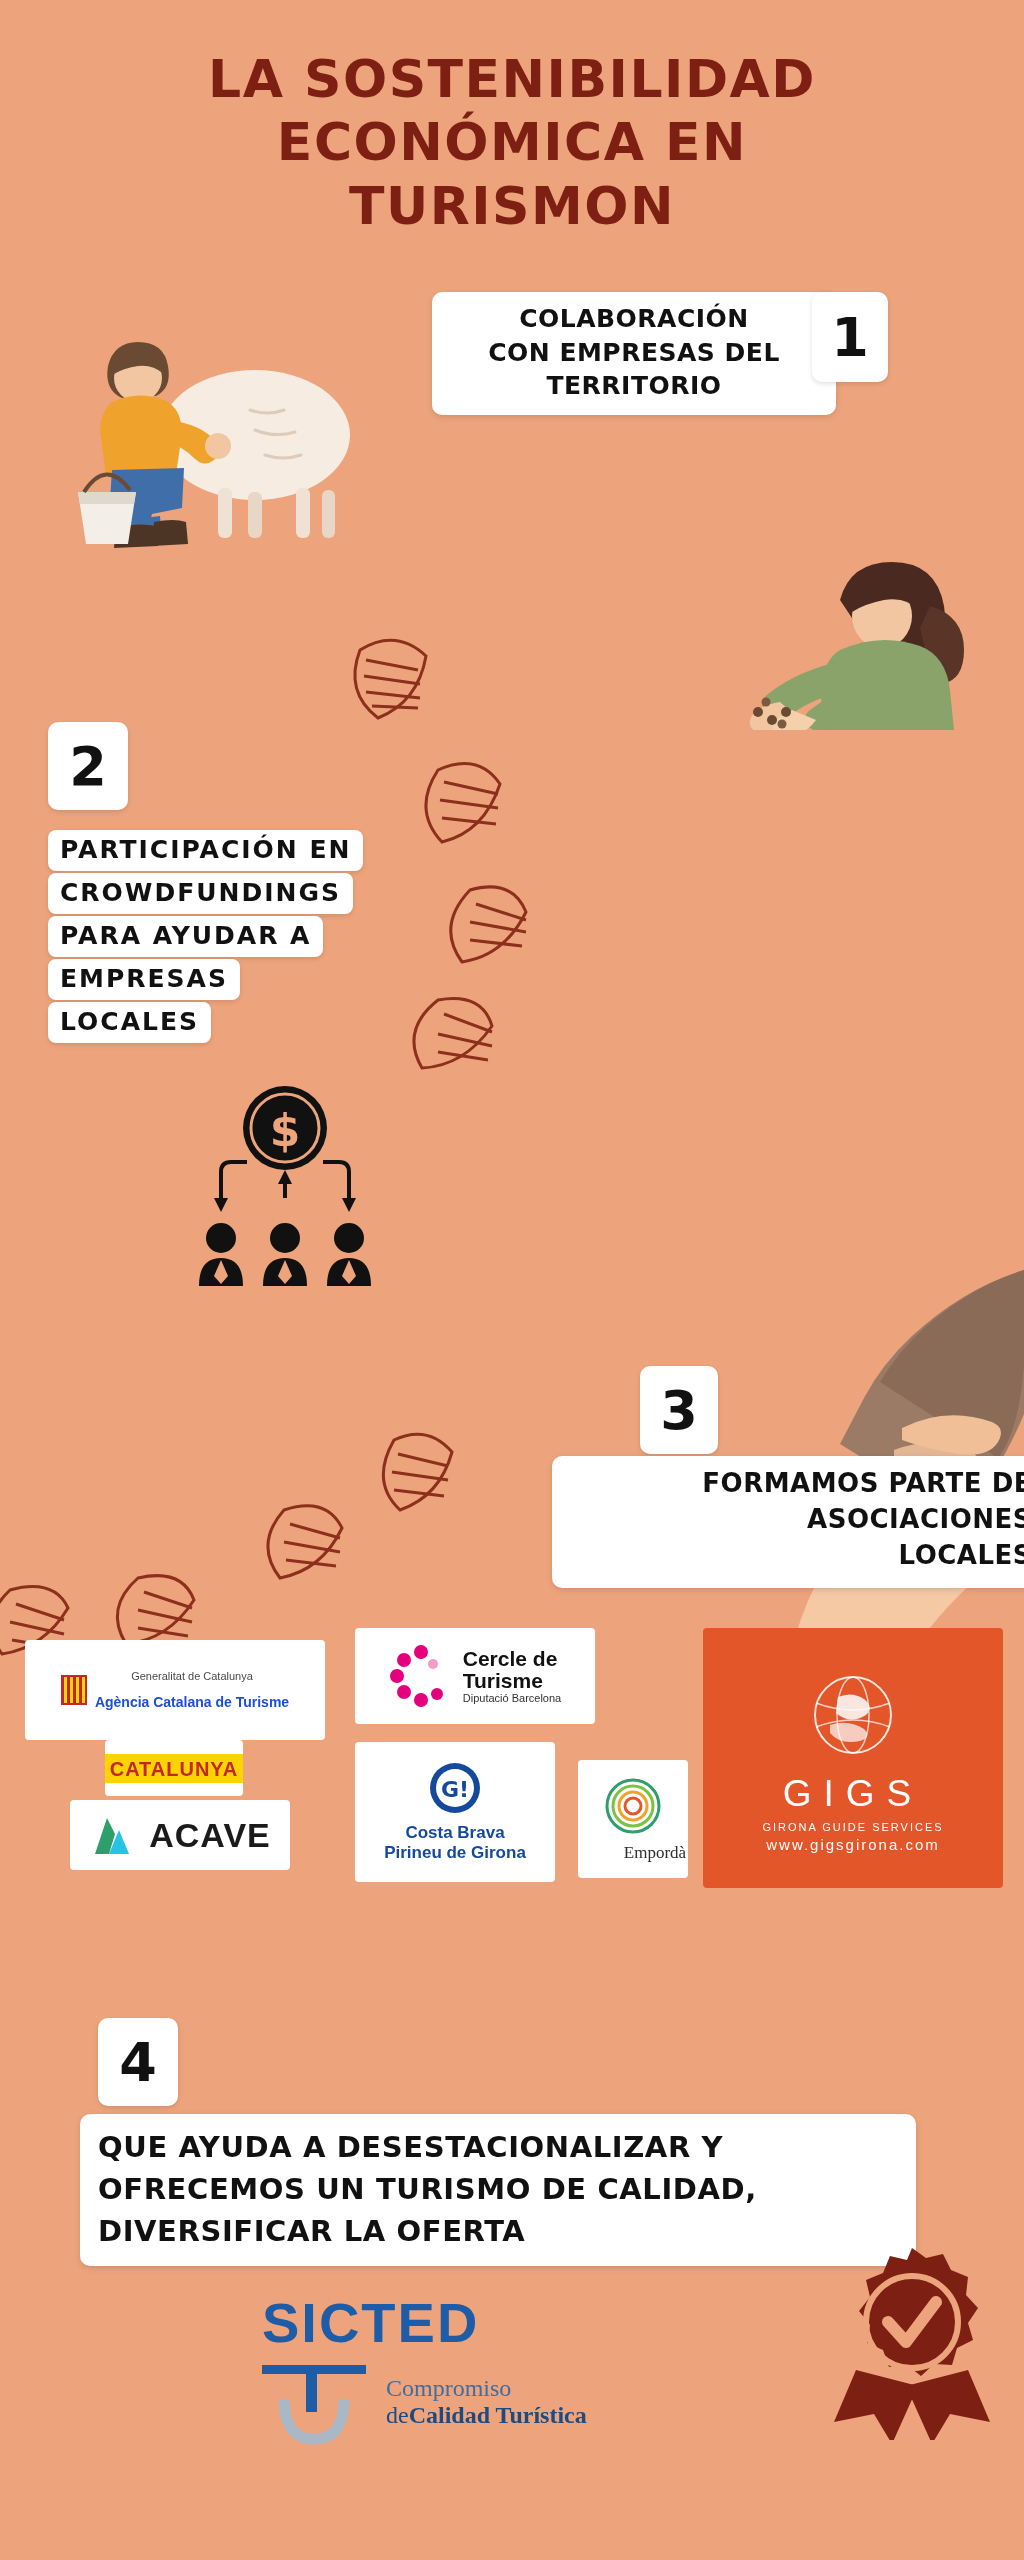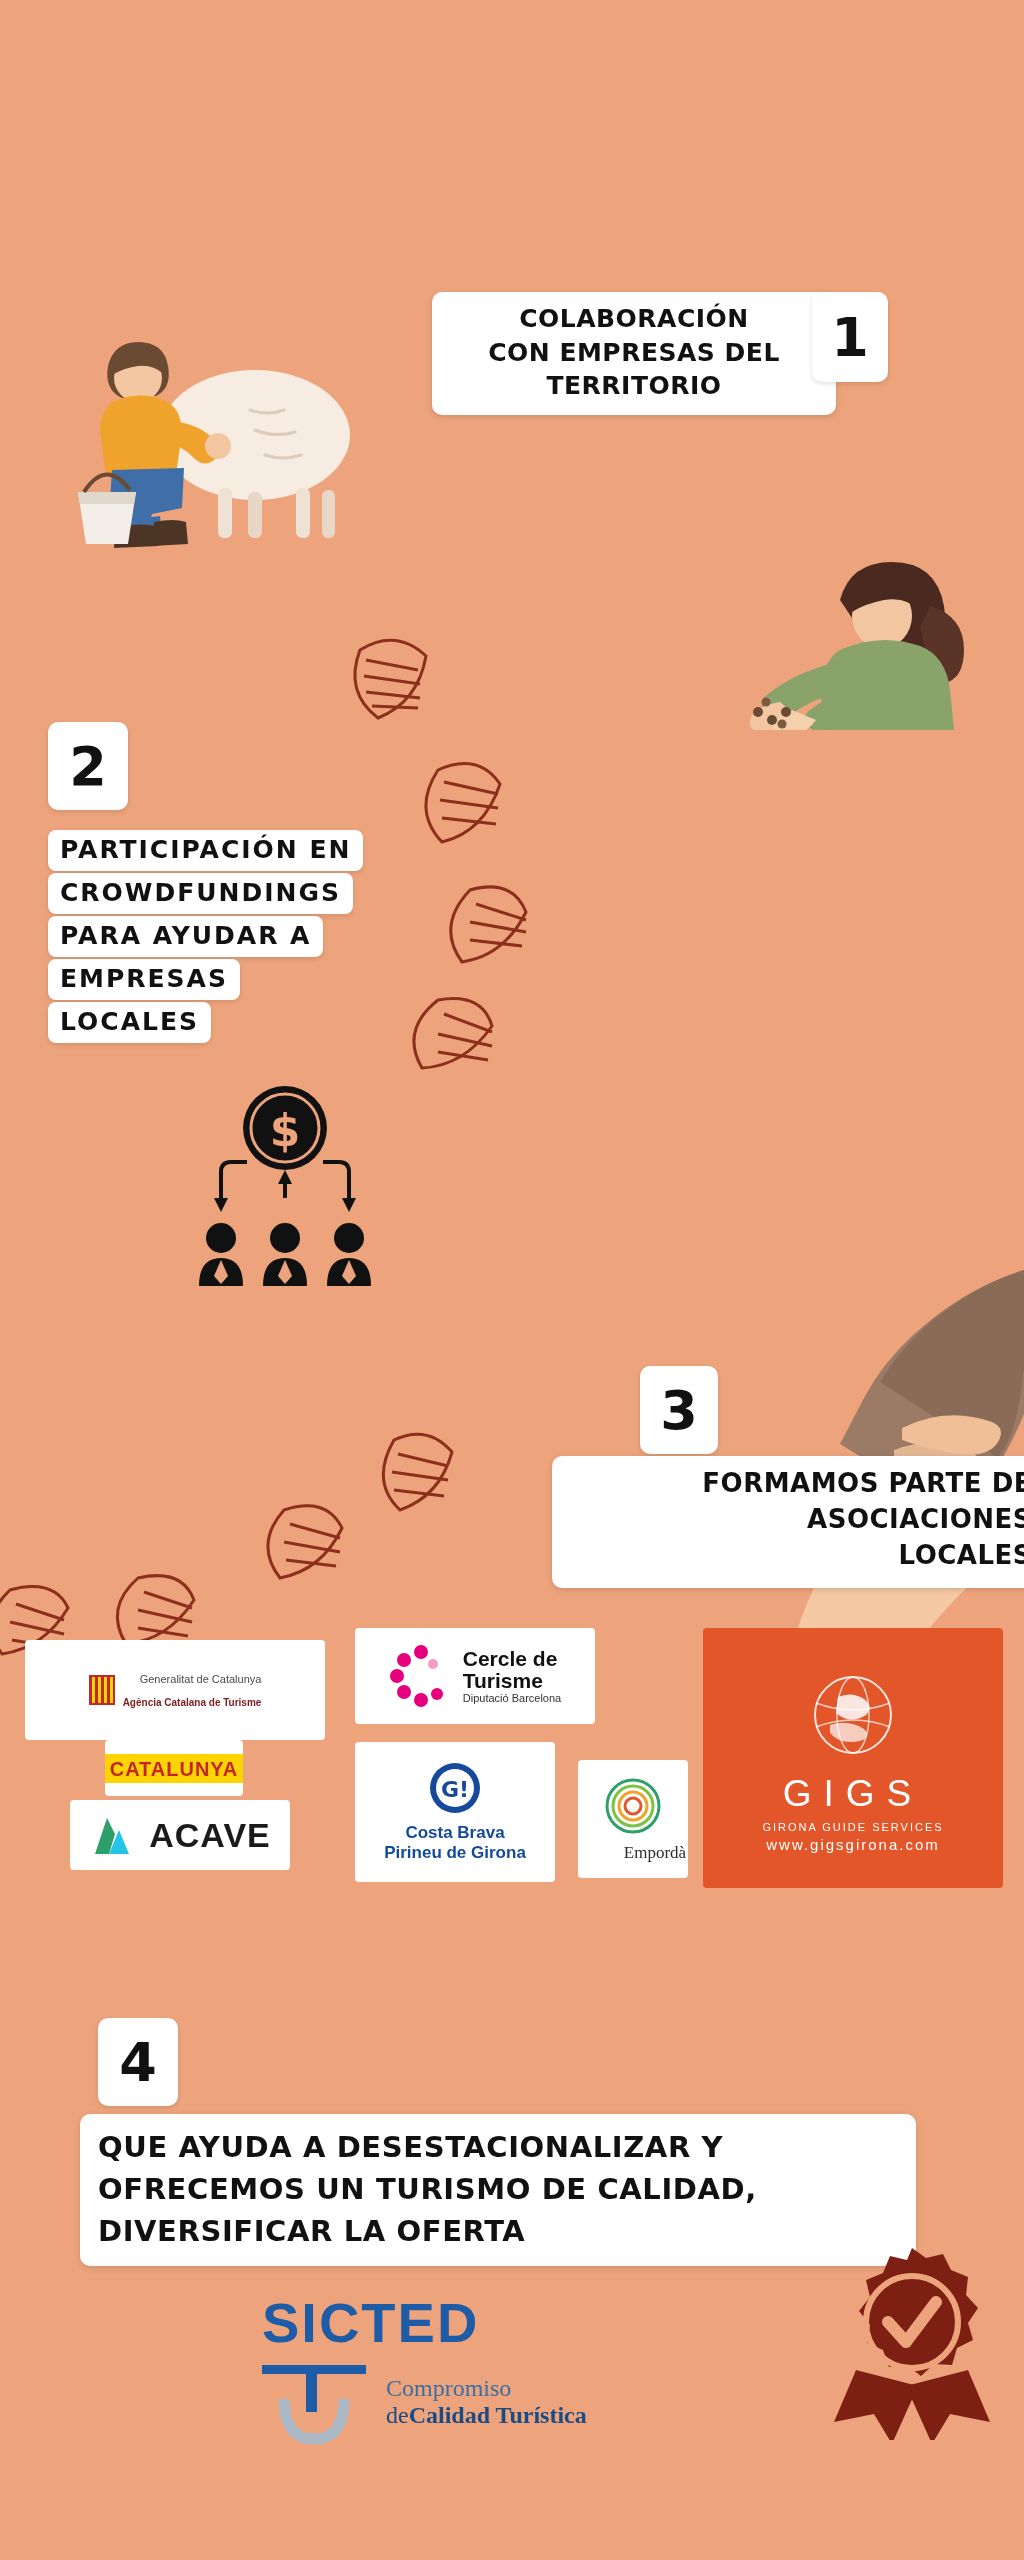--- a/index.html
+++ b/index.html
@@ -136,21 +136,21 @@
   }
   #logo-gencat { top: 1640px; left: 25px; width: 300px; height: 100px; }
   #logo-catalunya { top: 1740px; left: 105px; width: 138px; height: 56px; }
   #logo-acave { top: 1800px; left: 70px; width: 220px; height: 70px; }
   #logo-cercle { top: 1628px; left: 355px; width: 240px; height: 96px; }
   #logo-costabrava { top: 1742px; left: 355px; width: 200px; height: 140px; }
   #logo-emporda { top: 1760px; left: 578px; width: 110px; height: 118px; }
   #logo-gigs { top: 1628px; left: 703px; width: 300px; height: 260px; background: #e2562a; }
 
   .gencat-name { font-size: 11px; color: #4a4a4a; font-family:"Liberation Sans",sans-serif;}
-  .gencat-sub { font-size: 10px; color: #7f1d1d; font-weight: bold; font-family:"Liberation Sans",sans-serif;margin-top:12px;}
+  .gencat-sub { font-size: 14px; color: #1d4ed8; font-weight: bold; font-family:"Liberation Sans",sans-serif;margin-top:12px;}
   .cat-word {
     background: #fdd302; color: #c1272d; font-weight: bold;
     font-size: 20px; letter-spacing: 1px; padding: 4px 10px 2px 10px;
     font-family: "Liberation Sans", sans-serif;
   }
   .acave-word { font-size: 34px; font-weight: bold; letter-spacing: 1px; color:#1b1b1b; font-family:"Liberation Sans",sans-serif;}
   .cercle-t1 { font-size: 21px; font-weight: bold; color: #111; line-height: 1.05; font-family:"Liberation Sans",sans-serif;}
   .cercle-t2 { font-size: 11px; color: #333; font-family:"Liberation Sans",sans-serif;}
   .cb-t { color:#15499c; font-weight:bold; font-size:17px; line-height:1.15; text-align:center; font-family:"Liberation Sans",sans-serif;}
   .emp-t { color:#2d2d2d; font-size:17px; font-family:"Liberation Serif",serif; }
@@ -168,20 +168,25 @@
   .sicted-t2 { color: #1b4b84; font-size: 24px; font-family: "Liberation Serif", serif; }
   .sicted-t2 b { font-weight: bold; }
 
   #seal { position: absolute; top: 2240px; left: 822px; width: 180px; height: 200px; }
 </style>
 </head>
 <body>
 
 <div class="page">
 
+  <div class="title">
+    <span>LA SOSTENIBILIDAD</span>
+    <span>ECONÓMICA EN</span>
+    <span>TURISMON</span>
+  </div>
 
   <svg id="farmer" class="ill" viewBox="0 0 330 290">
 
     <ellipse cx="205" cy="165" rx="95" ry="65" fill="#f6ece2"></ellipse>
     <path d="M135 170 q-30 -12 -35 10 q-4 18 18 18 q14 0 22 -10 z" fill="#f6ece2"></path>
     <path d="M118 176 q-18 -6 -24 6 q-4 10 9 11" fill="#efe0d2"></path>
 
     <path d="M112 172 q-14 6 -12 18 q2 12 18 10 q14 -2 16 -14 z" fill="#f7efe6"></path>
     <circle cx="118" cy="182" r="3" fill="#5b4334"></circle>
 
@@ -334,21 +339,21 @@
     <div style="display:flex;align-items:center;gap:8px;">
       <svg width="26" height="30" viewBox="0 0 26 30">
         <rect x="0" y="0" width="26" height="30" fill="#c1272d"></rect>
         <g fill="#fdd302">
           <rect x="3" y="2" width="3" height="26"></rect>
           <rect x="9" y="2" width="3" height="26"></rect>
           <rect x="15" y="2" width="3" height="26"></rect>
           <rect x="21" y="2" width="3" height="26"></rect>
         </g>
       </svg>
-      <div style="text-align:right;">
+      <div style="text-align:center;">
         <div class="gencat-name">Generalitat de Catalunya</div>
         <div class="gencat-sub">Agència Catalana de Turisme</div>
       </div>
     </div>
   </div>
 
   <div class="logo" id="logo-catalunya">
     <span class="cat-word">CATALUNYA</span>
   </div>
 

